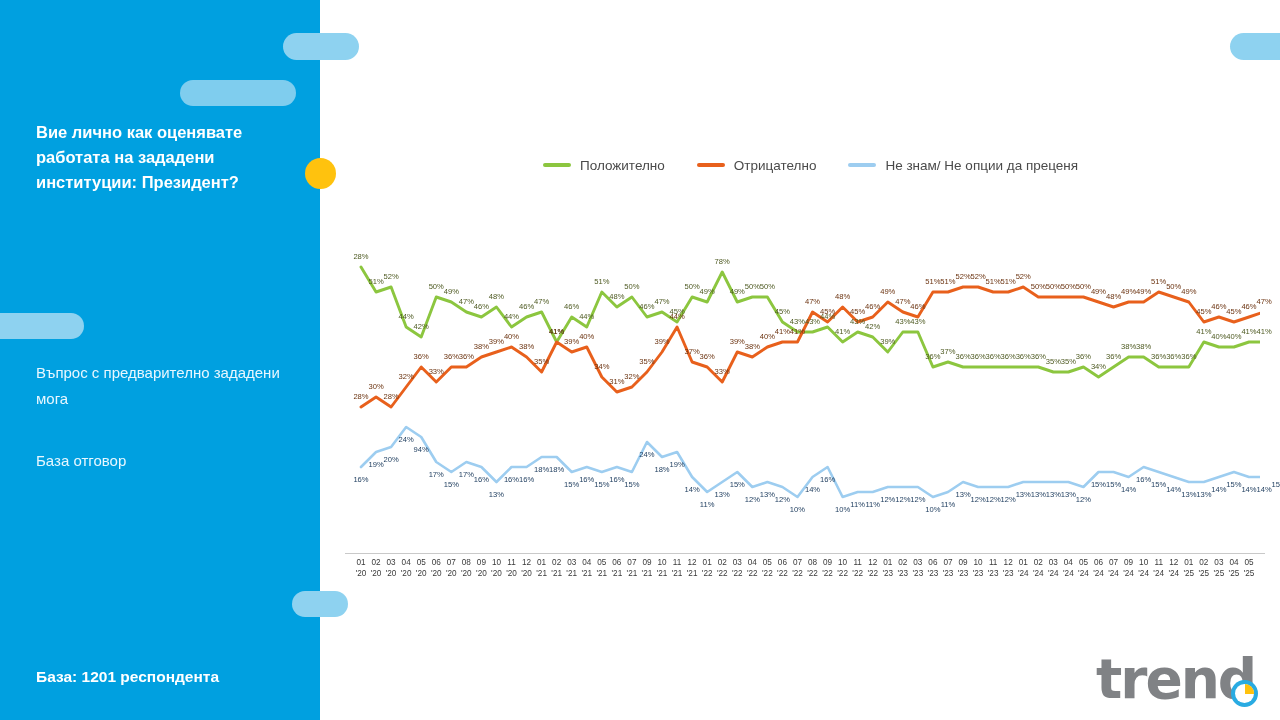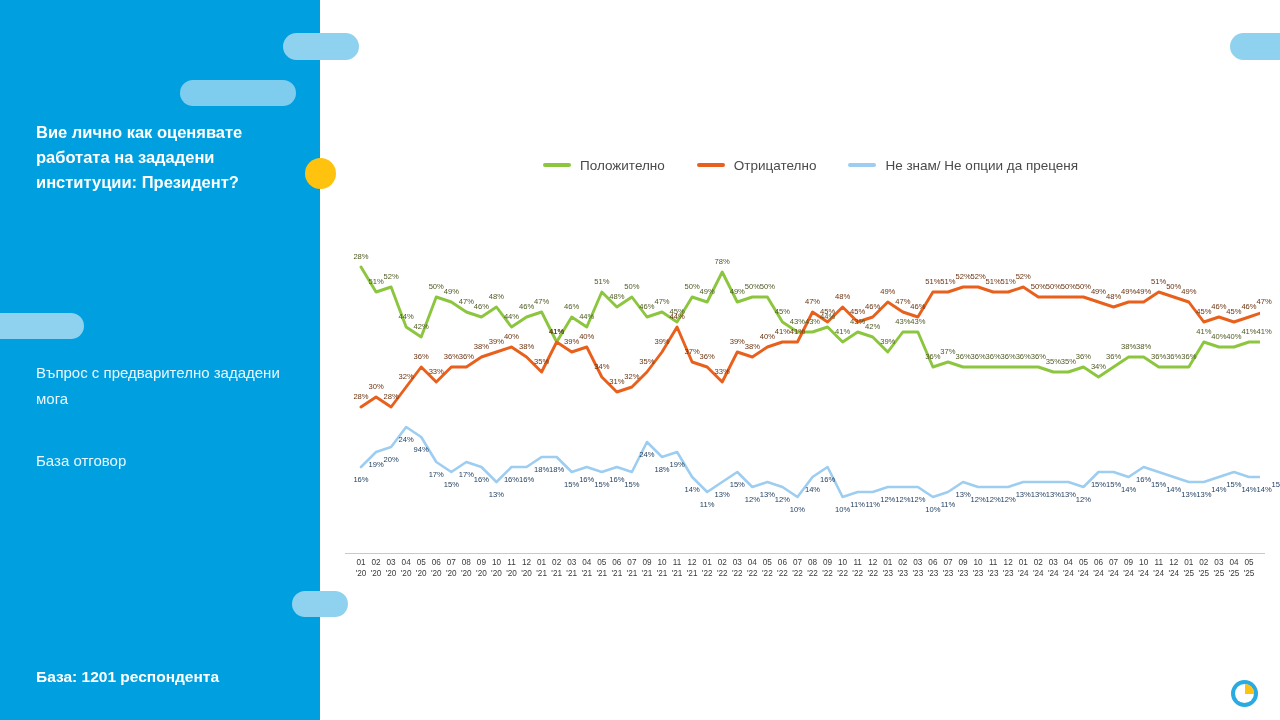--- a/index.html
+++ b/index.html
@@ -506,16 +506,17 @@
       <span>04</span>
       <span>'25</span>
     </div>
     <div class="xl" style="left: 896px;">
       <span>05</span>
       <span>'25</span>
     </div>
   </div>
 
 <div id="logo">
+  <div id="logo-text">trend</div>
   <div id="logo-pie"></div>
   <div id="logo-pie-w"></div>
   <div id="logo-pie-y"></div>
 </div>
 
 </body></html>

